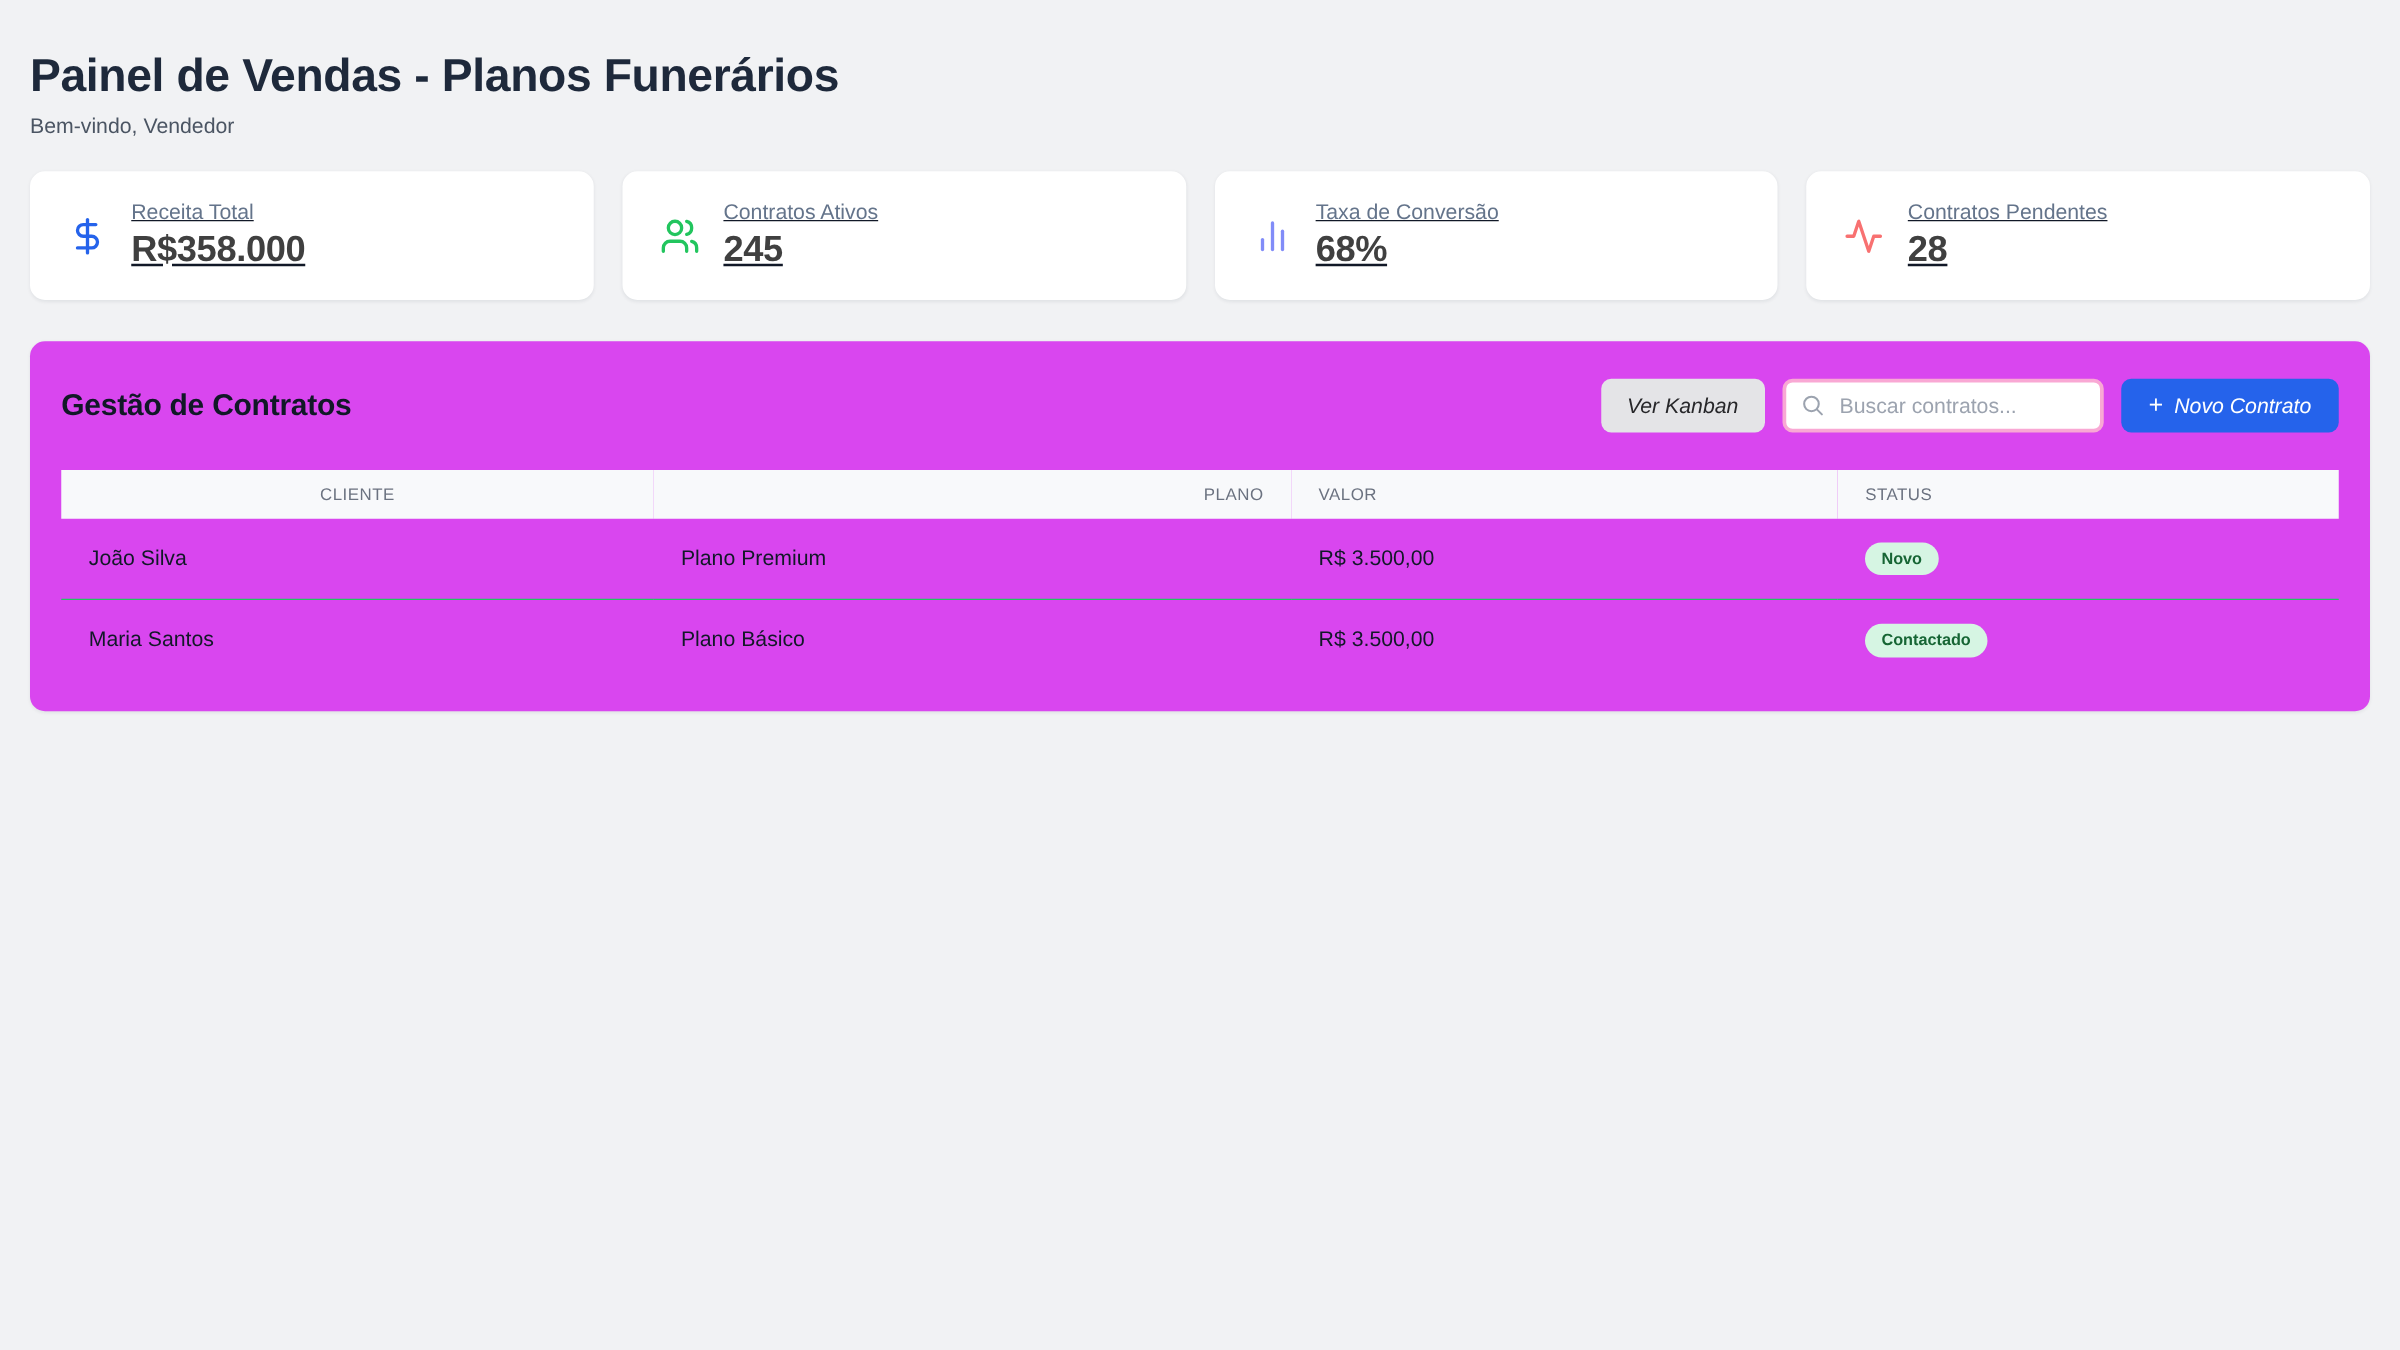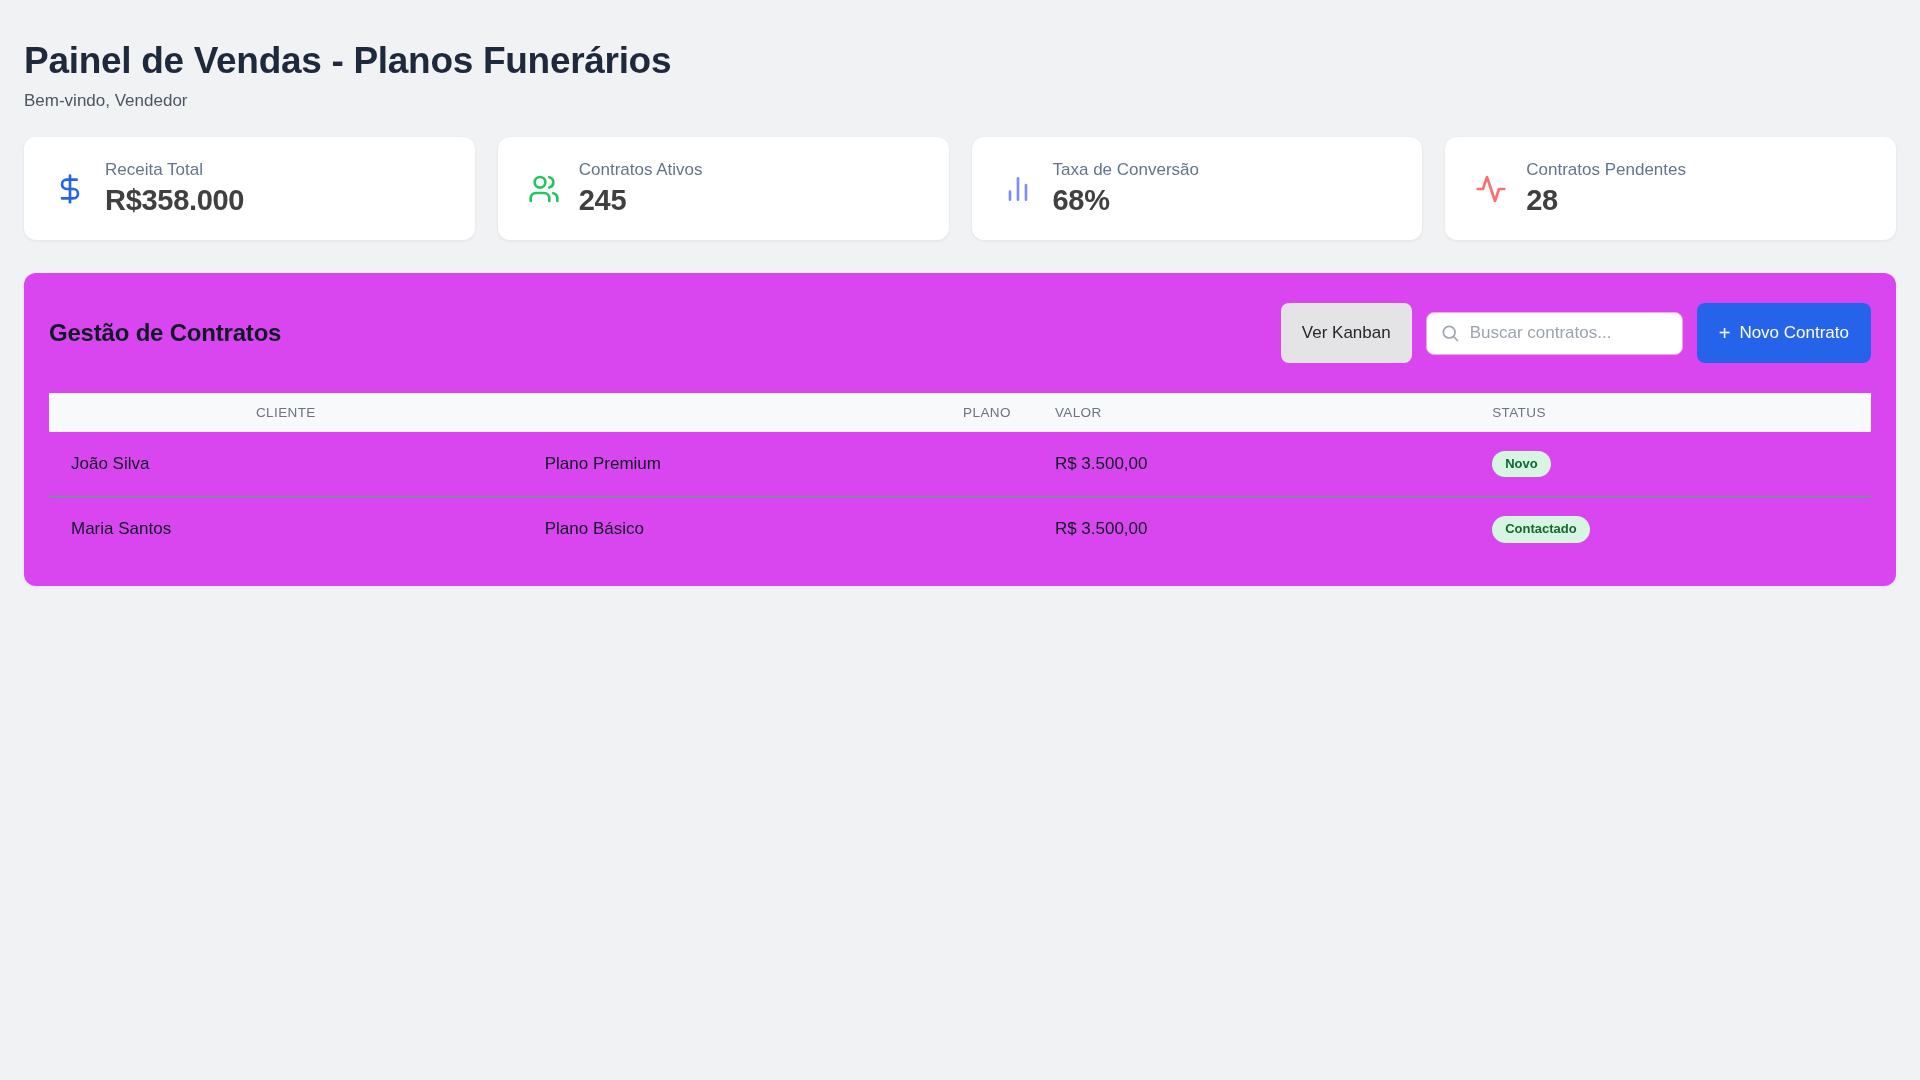--- a/index.html
+++ b/index.html
@@ -24,20 +24,21 @@
     margin: 9px 0 0;
     font-size: 17px; color: #4b5563;
   }
 
   
   .stats {
     display: grid;
     grid-template-columns: repeat(4, 1fr);
     gap: 23px;
     margin-top: 26px;
+    text-decoration: underline;
   }
   .stat-card {
     background: #ffffff;
     border-radius: 12px;
     height: 103px;
     padding: 0 30px;
     display: flex; align-items: center; gap: 19px;
     box-shadow: 0 1px 3px rgba(16, 24, 40, 0.07);
   }
   .stat-icon { width: 32px; height: 32px; flex: none; display: block; }
@@ -60,32 +61,32 @@
     padding: 30px 25px 30px;
   }
   .section-title {
     margin: 0;
     font-size: 24px; font-weight: 800; color: #111827;
     letter-spacing: -0.2px;
   }
   .controls { display: flex; align-items: center; gap: 14px; }
 
   .btn {
-    height: 60px; border: none; border-radius: 8px;
+    height: 43px; border: none; border-radius: 8px;
     font-family: inherit; font-size: 17px; cursor: pointer;
-    display: inline-flex; align-items: center; justify-content: center;
+    display: inline-flex; align-items: center; justify-content: center; font-style: italic;
   }
   .btn-kanban { background: #e4e4e7; color: #27272a; padding: 0 21px; }
   .btn-primary { color: #ffffff; padding: 0 22px; gap: 9px; }
   .btn-primary .plus-glyph { font-size: 20px; line-height: 1; margin-top: -1px; }
 
   .search-box { position: relative; }
   .search-box input {
     height: 43px; width: 257px;
-    border: 1px solid #f9a8d4; border-radius: 8px;
+    border: 3px solid #f9a8d4; border-radius: 8px;
     background: #ffffff;
     padding: 0 14px 0 43px;
     font-family: inherit; font-size: 17px; color: #111827;
     outline: none;
   }
   .search-box input::placeholder { color: #9ca3af; }
   .search-box .search-glyph {
     position: absolute; left: 14px; top: 11px;
     width: 20px; height: 20px; pointer-events: none;
   }

